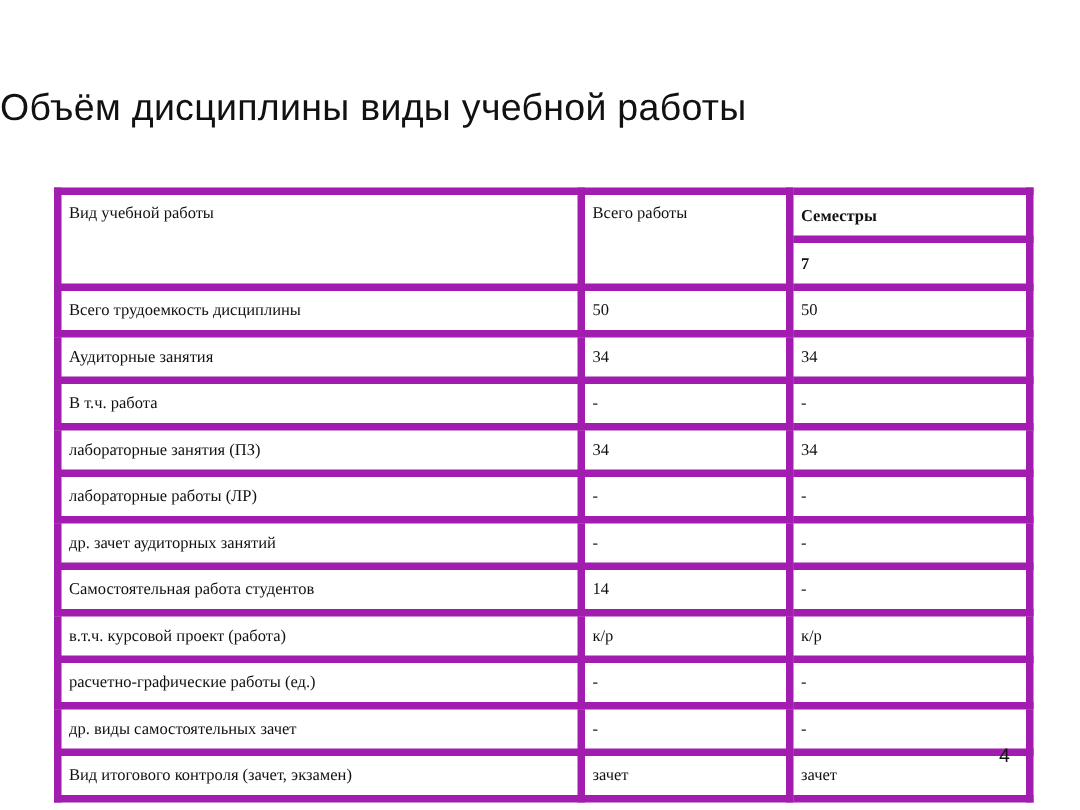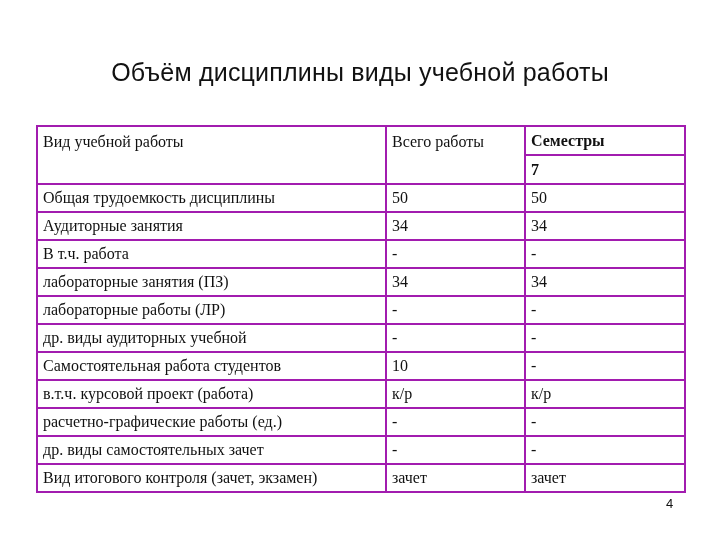--- a/index.html
+++ b/index.html
@@ -13,39 +13,38 @@
       position: relative;
       overflow: hidden;
       font-family: "Liberation Serif", serif;
       color: #000;
     }
     .slide-title {
       position: absolute;
       left: 0;
       top: 58px;
       width: 720px;
-      text-align: center;
       font-family: "Liberation Sans", sans-serif;
       font-size: 25px;
       color: #111;
       letter-spacing: 0.2px;
     }
     table.grid {
       position: absolute;
       left: 36px;
       top: 125px;
       width: 648px;
       border-collapse: collapse;
       table-layout: fixed;
       border: 1.5px solid #000;
     }
     table.grid td {
-      border: 2px solid #a21caf;
+      border: 5px solid #a21caf;
       font-family: "Liberation Serif", serif;
-      font-size: 16px;
+      font-size: 11px;
       padding: 0 0 0 5px;
       vertical-align: middle;
       height: 26px;
       white-space: nowrap;
       overflow: hidden;
       color: #111;
     }
     table.grid td.top {
       vertical-align: top;
       padding-top: 6px;
@@ -82,21 +81,21 @@
       <tr>
     <td class="top" rowspan="2">Вид учебной работы</td>
     <td class="top" rowspan="2">Всего работы</td>
     <td class="hdr-short">Семестры</td>
   </tr>
   <tr>
     <td class="hdr-short">7</td>
   </tr>
 
   <tr>
-    <td>Общая трудоемкость дисциплины</td>
+    <td>Всего трудоемкость дисциплины</td>
     <td>50</td>
     <td>50</td>
   </tr>
   <tr>
     <td><span class="u">Аудиторные занятия</span></td>
     <td>34</td>
     <td>34</td>
   </tr>
   <tr>
     <td>В т.ч. работа</td>
@@ -107,27 +106,27 @@
     <td>лабораторные занятия (ПЗ)</td>
     <td>34</td>
     <td>34</td>
   </tr>
   <tr>
     <td>лабораторные работы (ЛР)</td>
     <td>-</td>
     <td>-</td>
   </tr>
   <tr>
-    <td>др. виды аудиторных учебной</td>
+    <td>др. зачет аудиторных занятий</td>
     <td>-</td>
     <td>-</td>
   </tr>
   <tr>
     <td><span class="u">Самостоятельная работа студентов</span></td>
-    <td>10</td>
+    <td>14</td>
     <td>-</td>
   </tr>
   <tr>
     <td>в.т.ч. курсовой проект (работа)</td>
     <td>к/р</td>
     <td>к/р</td>
   </tr>
   <tr>
     <td>расчетно-графические работы (ед.)</td>
     <td>-</td>

